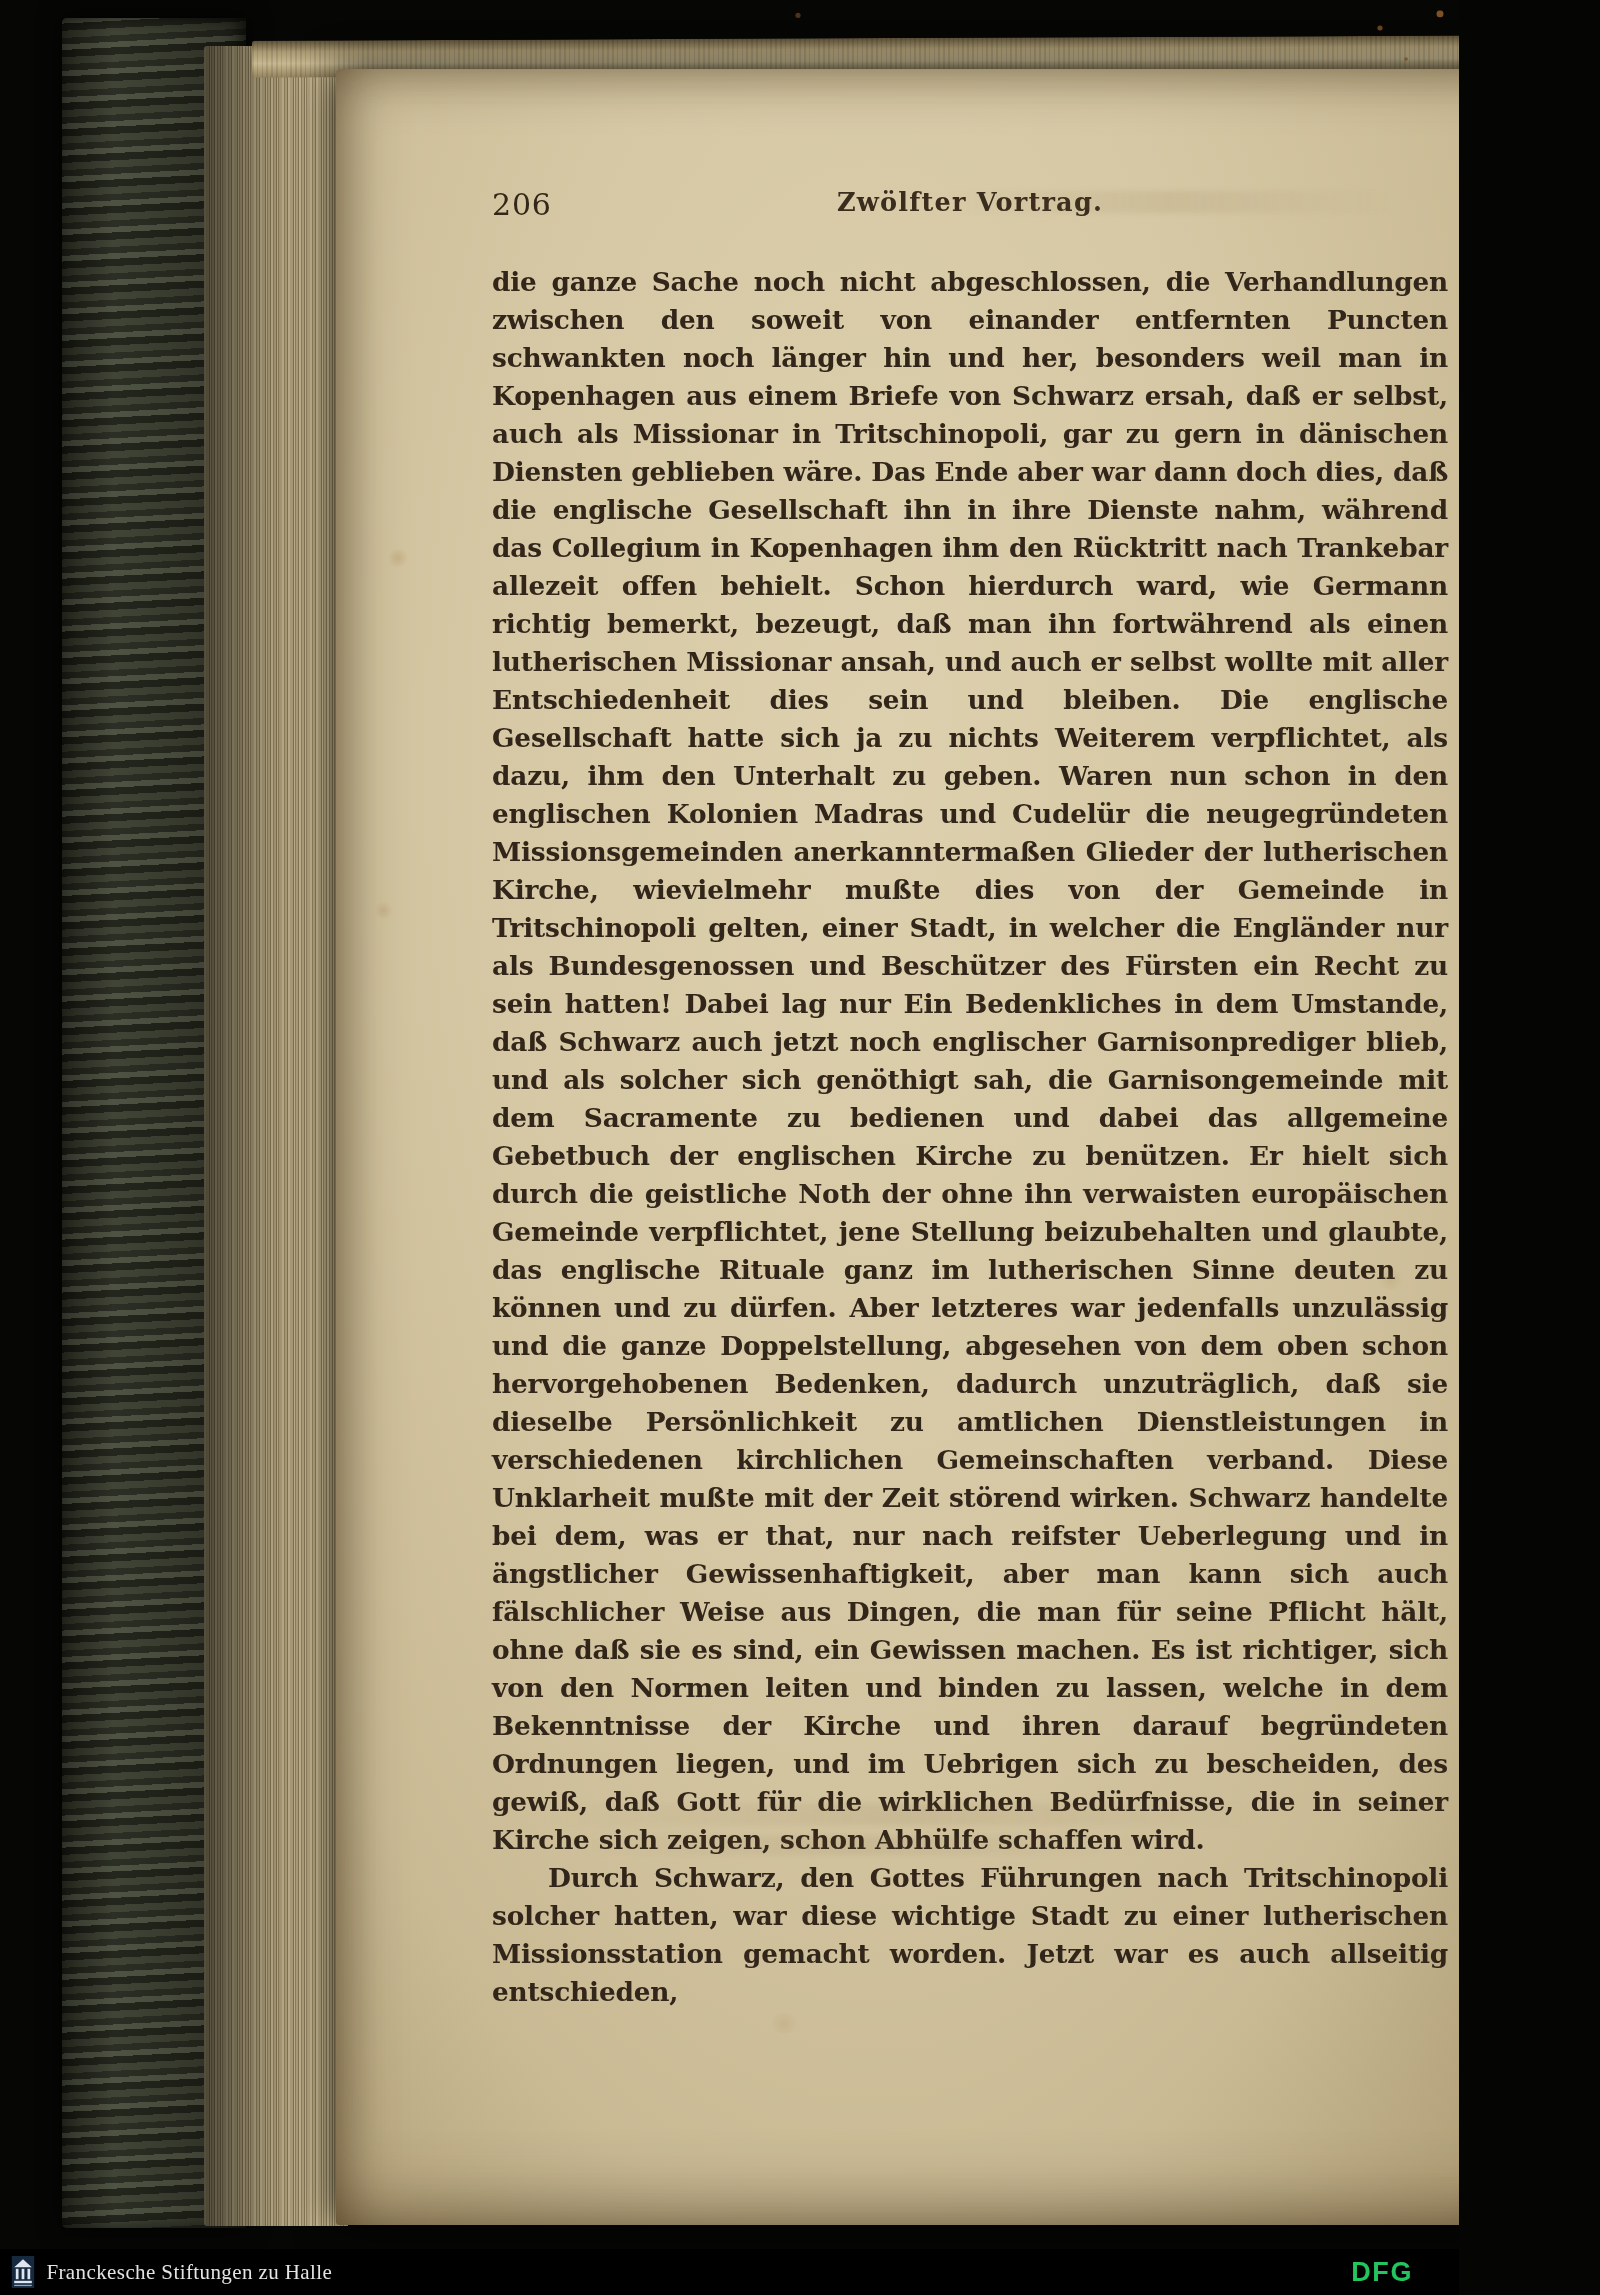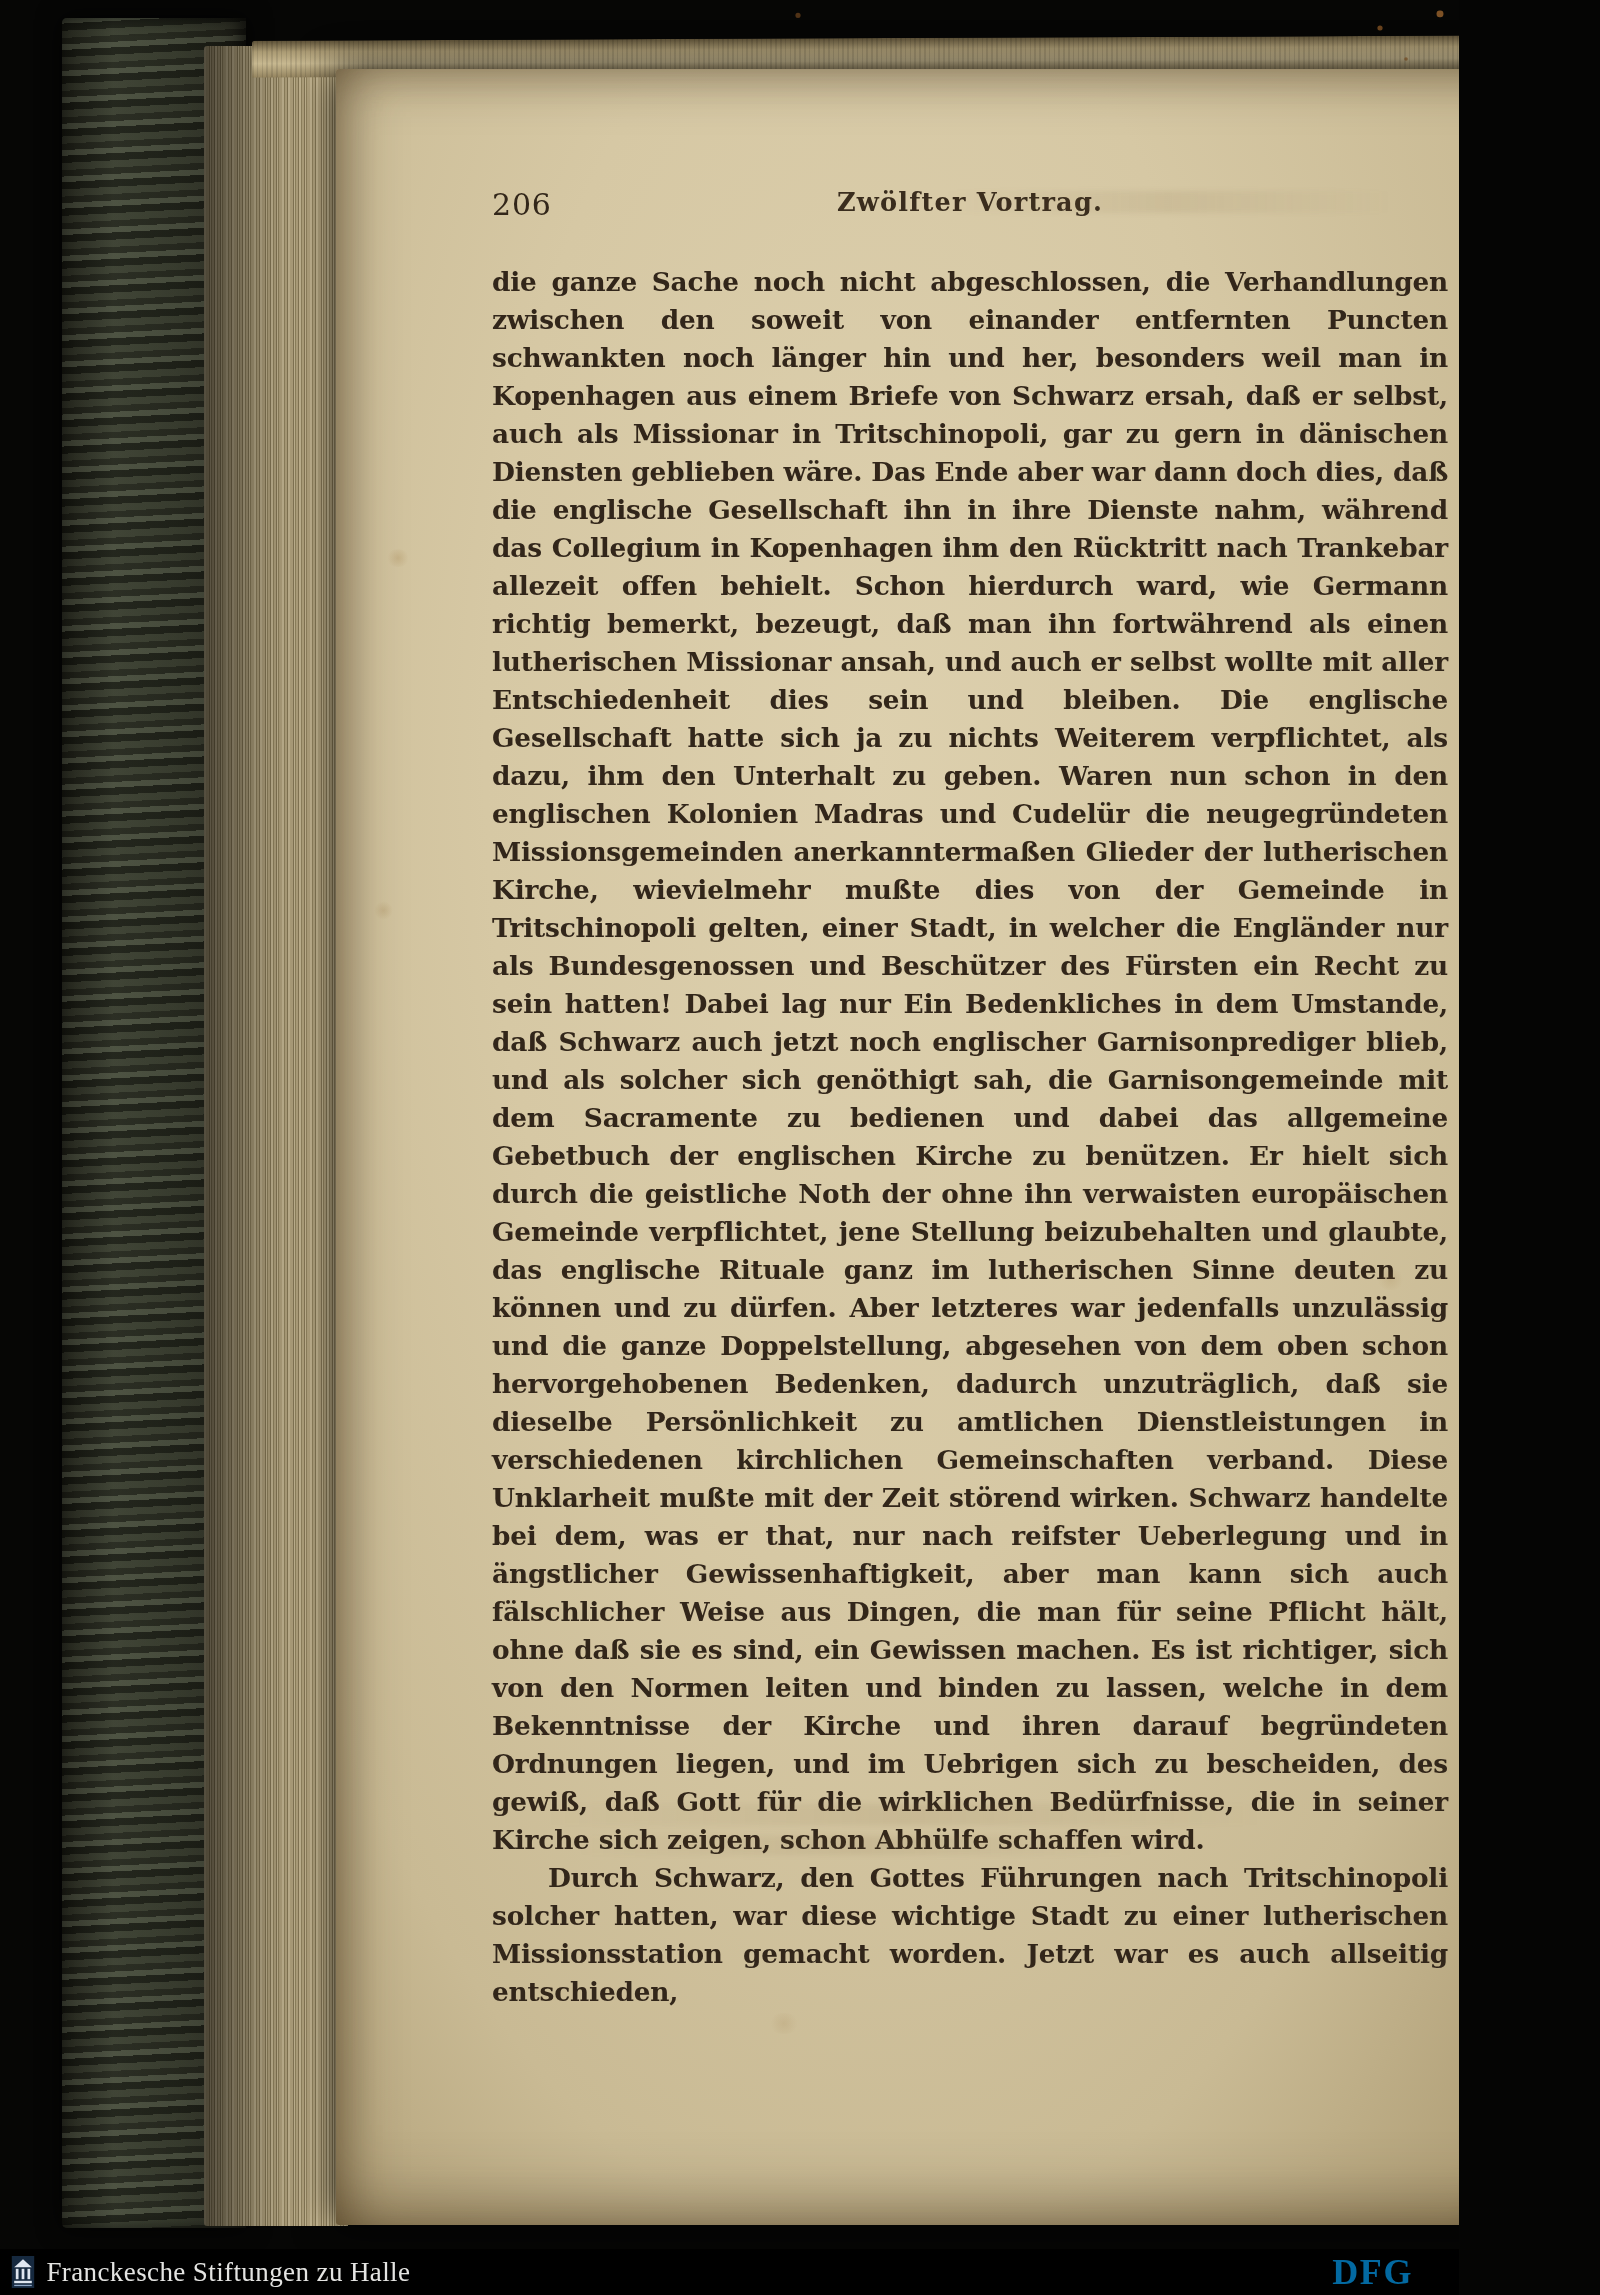--- a/index.html
+++ b/index.html
@@ -196,29 +196,29 @@
     box-sizing: border-box;
   }
   .footer-left {
     display: flex;
     align-items: center;
     gap: 11.2px;
   }
   .footer-logo { display: inline-flex; align-items: center; }
   .institution {
     font-family: "Liberation Serif", serif;
-    font-size: 27px;
+    font-size: 21px;
     color: #e4e4e2;
     letter-spacing: 0.4px;
   }
   .dfg {
-    font-family: Liberation Serif, serif;
+    font-family: Liberation Sans, sans-serif;
     font-weight: bold;
-    font-size: 36px;
-    color: #0369a1;
+    font-size: 27px;
+    color: #22c55e;
     letter-spacing: 1.6px;
   }
 </style>
 </head>
 <body>
 
 <div class="photo">
 
   <div class="book-cover"></div>
   <div class="page-edges"></div>

